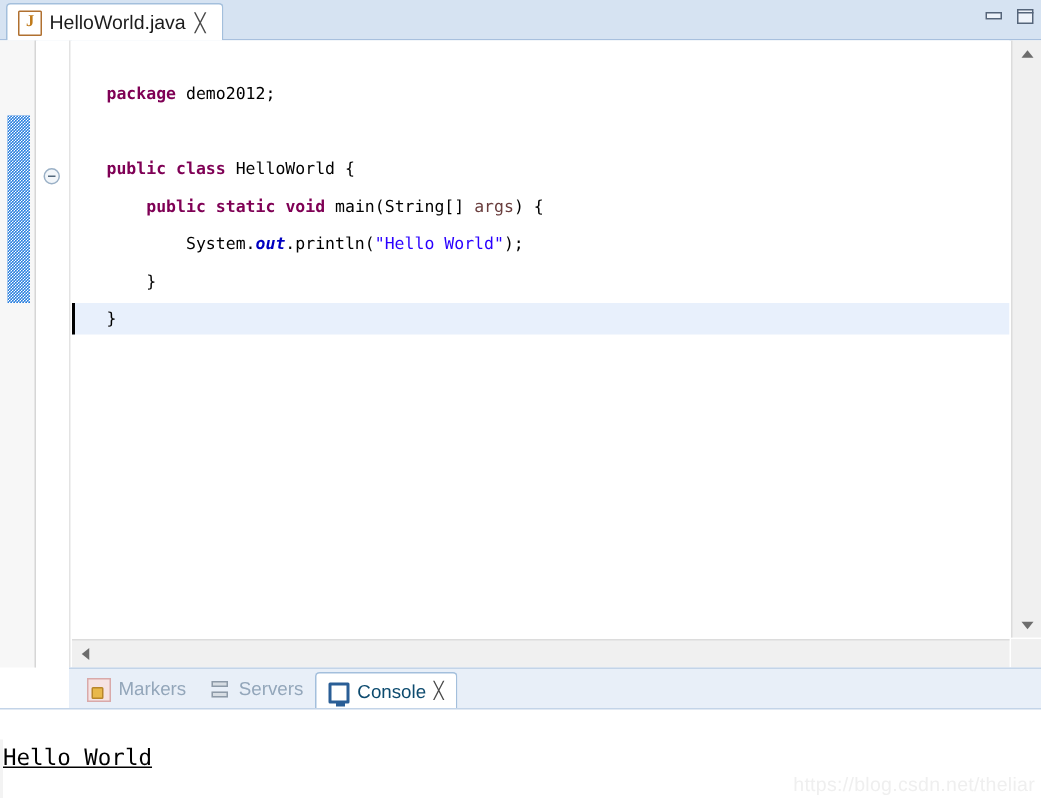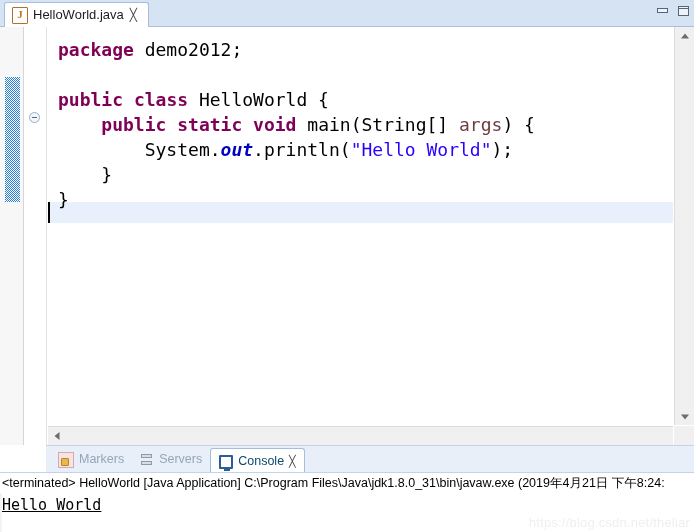--- a/index.html
+++ b/index.html
@@ -179,24 +179,24 @@
   }
   .current-line-hl {
     position: absolute;
     left: 0; right: 0;
     top: 175px;
     height: 21px;
     background: #e8f0fc;
   }
   pre.code {
     position: relative;
-    margin: 4px;
+    margin: 17px;
     padding: 6px 0 0 6px;
     font-family: "DejaVu Sans Mono", "Liberation Mono", monospace;
-    font-size: 18px;
+    font-size: 11px;
     line-height: 25px;
     color: #000000;
     white-space: pre;
   }
   .kw { color: #7f0055; font-weight: bold; }
   .str { color: #2a00ff; }
   .fld { color: #0000c0; font-style: italic; font-weight: bold; }
   .par { color: #6a3e3e; }
   .caret {
     position: absolute;
@@ -466,18 +466,17 @@
       <div class="view-tab active">
         <span class="ic ic-console"></span>
         <span class="vt-label">Console</span>
         <span class="vt-close">╳</span>
       </div>
     </div>
   </div>
 
   <div class="console-panel">
     <div class="console-left-strip"></div>
-    <div class="console-header">&lt;terminated&gt; HelloWorld [Java Application] C:\Program Files\Java\jdk1.8.0_31\bin\javaw.exe (2019年4月21日 下午8:24:</div>
     <div class="console-out">Hello World</div>
     <div class="watermark">https://blog.csdn.net/theliar</div>
   </div>
 
 </div>
 
 </body></html>

